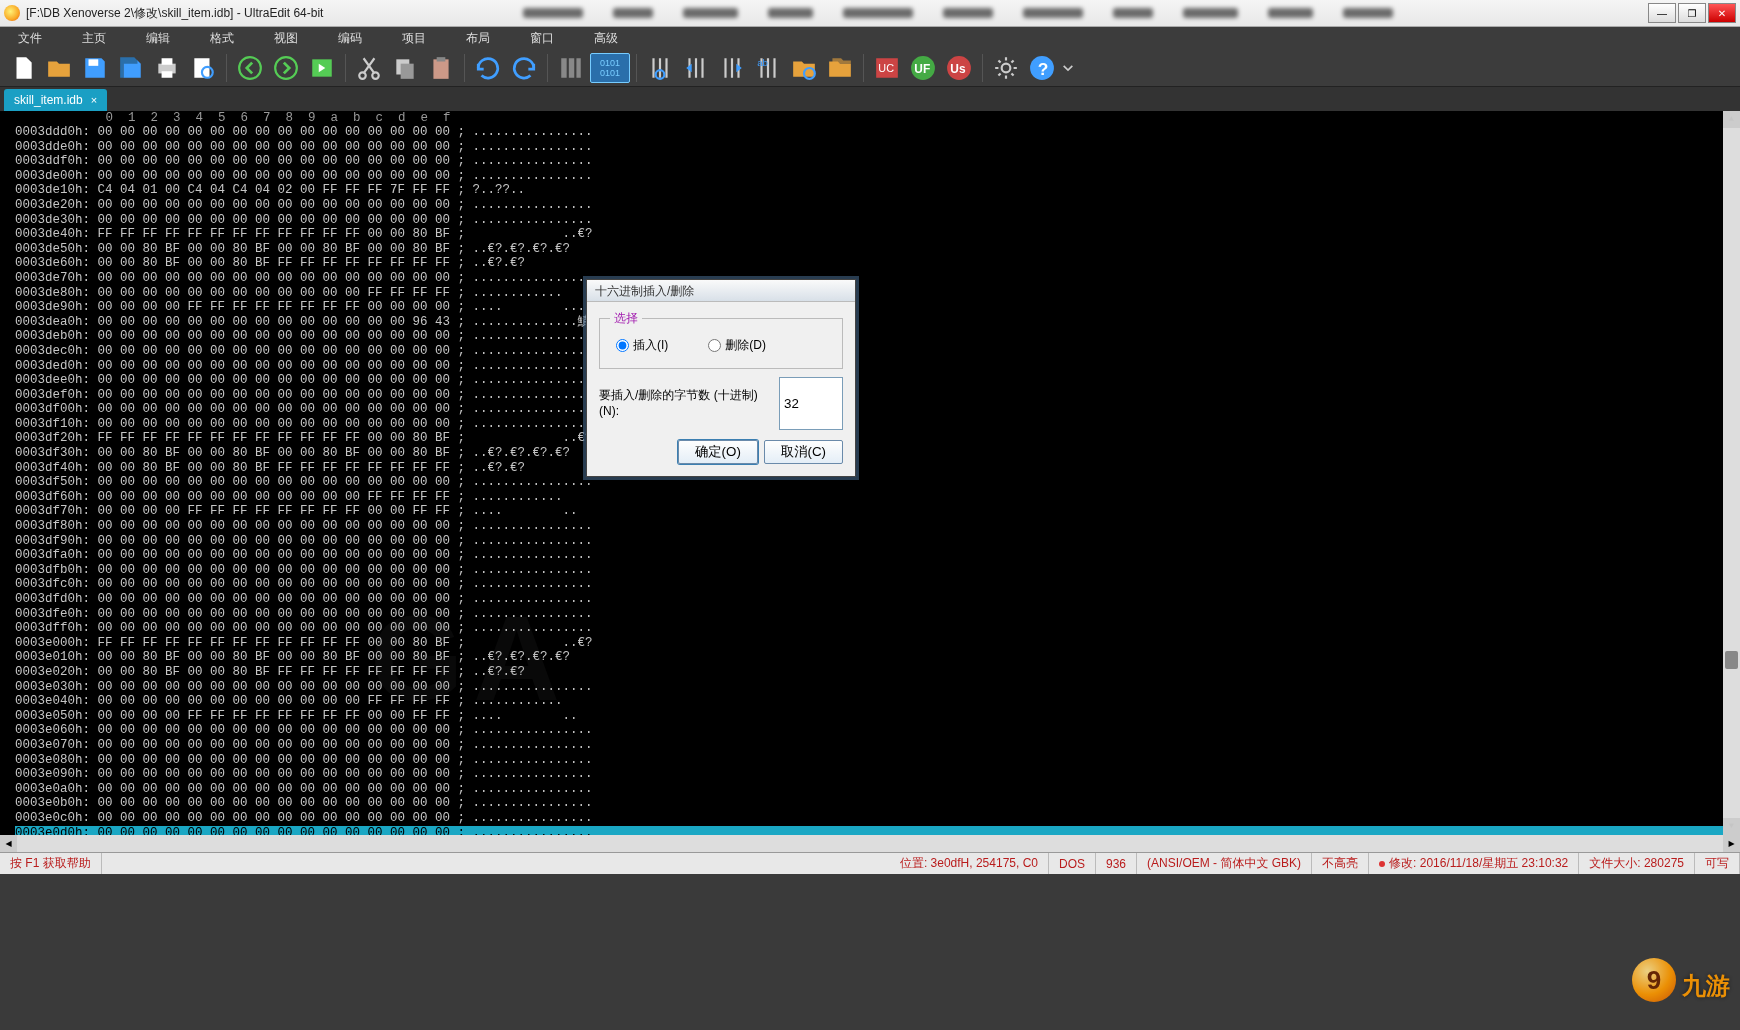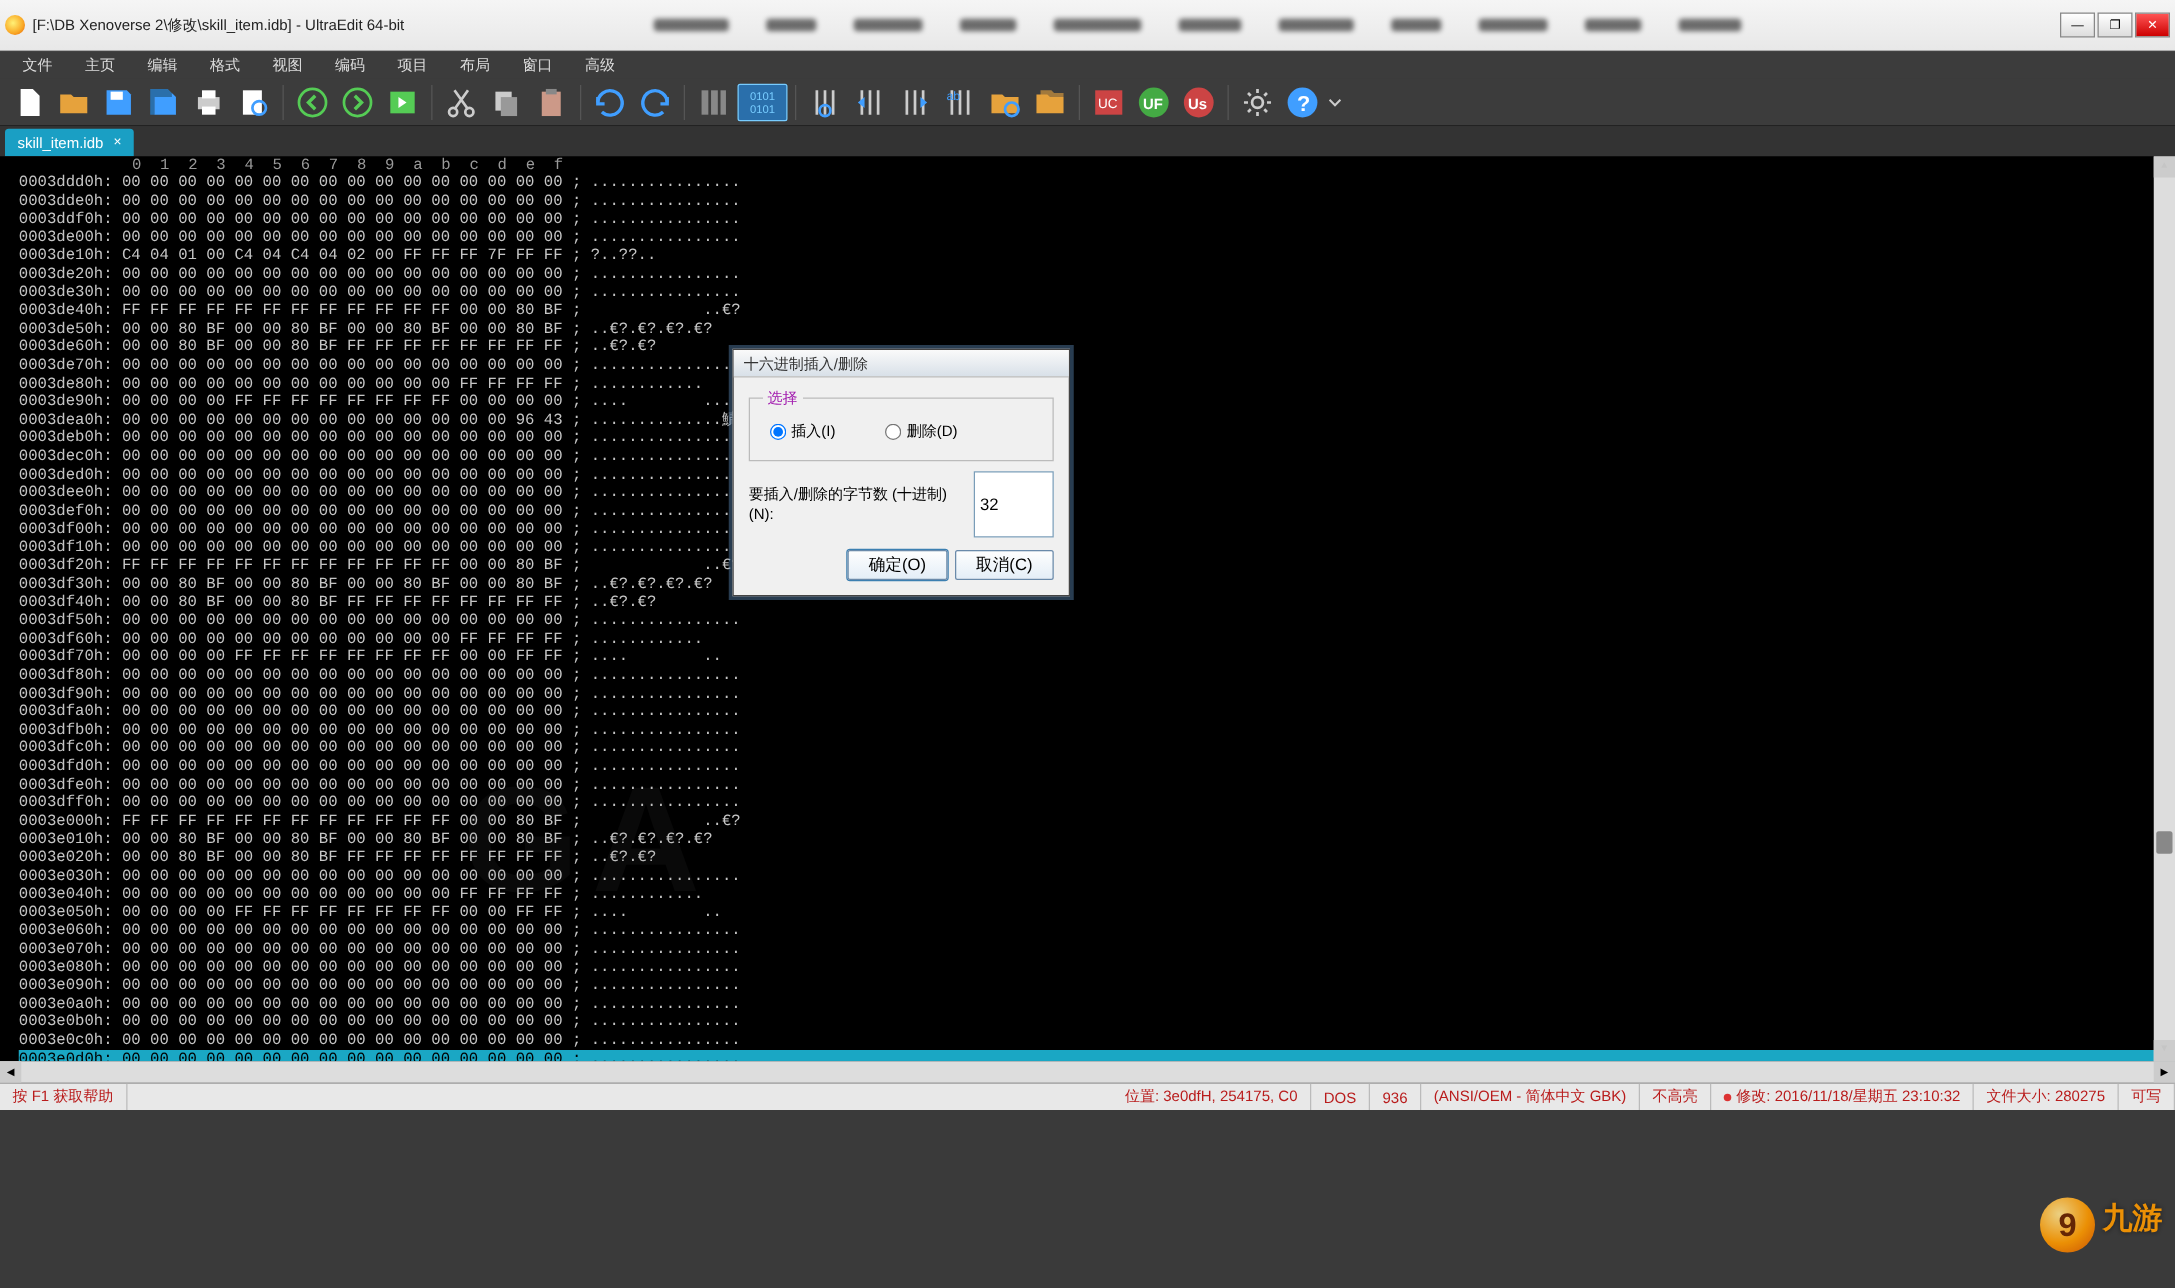--- a/index.html
+++ b/index.html
@@ -1,29 +1,29 @@
 <!DOCTYPE html>
 <html><head>
 <meta charset="utf-8">
 <style>
 * { margin: 0; padding: 0; box-sizing: border-box; }
 body { font-family: "Microsoft YaHei", "SimSun", Arial, sans-serif; font-size: 12px; overflow: hidden; width: 1740px; height: 1030px; background: #3a3a3a; position: relative; }
 
 
-.titlebar { height: 41px; background: linear-gradient(#f5f5f5, #e8e8e8); border-bottom: 1px solid #aaa; display: flex; align-items: center; padding: 0 4px; }
+.titlebar { height: 27px; background: linear-gradient(#f5f5f5, #e8e8e8); border-bottom: 1px solid #aaa; display: flex; align-items: center; padding: 0 4px; }
 .titlebar .app-icon { width: 16px; height: 16px; background: radial-gradient(circle at 40% 40%, #fff176, #f9a825 60%, #e65100); border-radius: 50%; margin-right: 6px; }
 .titlebar .title-text { flex: 0 0 auto; color: #222; }
 .titlebar .blurred { flex: 1; display: flex; gap: 30px; padding-left: 200px; }
 .titlebar .blur-span { height: 10px; background: rgba(0,0,0,0.55); border-radius: 3px; filter: blur(2px); }
 .titlebar .win-btns { display: flex; }
 .titlebar .win-btn { width: 28px; height: 20px; border: 1px solid #888; background: linear-gradient(#fff,#ddd); margin-left: 2px; display: flex; align-items: center; justify-content: center; font-size: 10px; }
 .titlebar .win-btn.close { background: linear-gradient(#f55,#c00); color: #fff; }
 
 
-.menubar { height: 22px; background: #3c3c3c; display: flex; align-items: center; gap: 6px; padding: 0 8px; }
+.menubar { height: 22px; background: #3c3c3c; display: flex; align-items: center; gap: 20px; padding: 0 8px; }
 .menubar .menu-item { color: #ddd; padding: 3px 10px; }
 
 
 .toolbar { height: 38px; background: #3c3c3c; display: flex; align-items: center; padding: 0 6px; gap: 2px; border-bottom: 1px solid #222; }
 .tool-btn { width: 34px; height: 34px; display: flex; align-items: center; justify-content: center; border-radius: 2px; }
 .tool-btn svg { width: 26px; height: 26px; }
 .tool-btn.active { background: #2a6fab; }
 .tool-sep { width: 1px; height: 28px; background: #555; margin: 0 4px; }
 .tool-btn.small-text { font-size: 9px; color: #7cf; border: 1px solid #7cf; width: 40px; height: 30px; }
 
@@ -61,21 +61,21 @@
 .dialog .btn { padding: 2px 16px; border: 1px solid #6a8aaa; background: linear-gradient(#fefefe,#e4eef7); border-radius: 2px; }
 .dialog .btn.primary { box-shadow: 0 0 0 1px #3c7fb1; }
 
 
 .statusbar { height: 22px; background: #e8e8e8; border-top: 1px solid #999; display: flex; align-items: flex-start; color: #b91c1c; font-size: 12px; }
 .statusbar .cell { padding: 0 10px; border-right: 1px solid #bbb; height: 100%; display: flex; align-items: center; white-space: nowrap; }
 .statusbar .spacer { flex: 1; }
 .statusbar .mod-dot { width: 6px; height: 6px; background: #d33; border-radius: 50%; margin-right: 4px; }
 
 
-.corner-logo { position: absolute; right: 10px; bottom: 28px; display: flex; align-items: flex-start; gap: 6px; opacity: 0.9; }
+.corner-logo { position: absolute; right: 10px; bottom: 28px; display: flex; align-items: flex-end; gap: 6px; opacity: 0.9; }
 .corner-logo .orb { width: 44px; height: 44px; background: radial-gradient(circle at 35% 30%, #ffe08a, #ff9a00 55%, #d85400); border-radius: 50%; position: relative; }
 .corner-logo .orb::after { content: "9"; position: absolute; inset: 0; display: flex; align-items: center; justify-content: center; font-size: 26px; font-weight: bold; color: #6a2400; }
 .corner-logo .txt { font-size: 24px; font-weight: bold; color: #ff9a00; text-shadow: 0 0 4px rgba(0,0,0,0.6); }
 </style>
 </head>
 <body>
 
 <div class="titlebar">
   <div class="app-icon"></div>
   <div class="title-text">[F:\DB Xenoverse 2\修改\skill_item.idb] - UltraEdit 64-bit</div>

